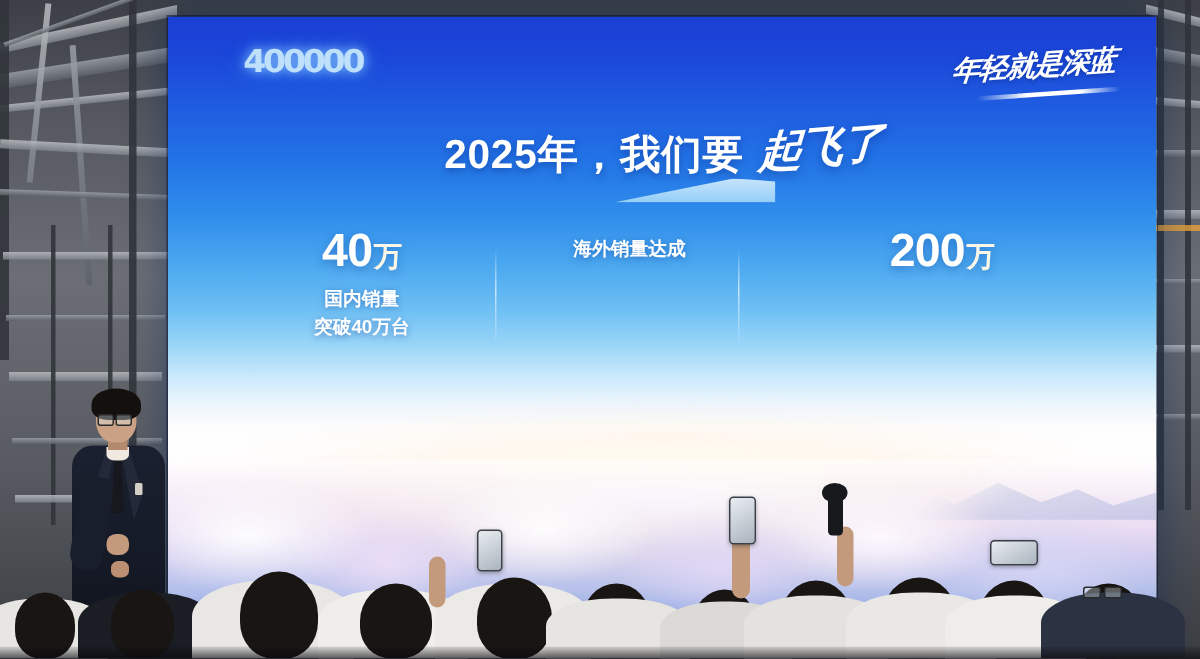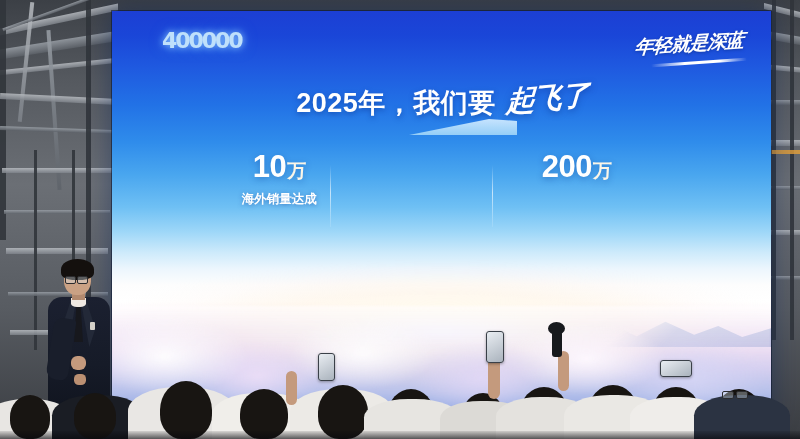--- a/index.html
+++ b/index.html
@@ -421,21 +421,25 @@
 
     <div class="headline">
       <span class="headline-inner">
         <span class="h-main">2025年，我们要</span><span class="h-script">起飞了</span>
       </span>
     </div>
     <div class="swoosh"></div>
 
     <div class="stats">
       <div class="stat">
-        <div class="stat-num"><span>10</span><span class="unit">万</span></div>
+        <div class="stat-num"><span>40</span><span class="unit">万</span></div>
+        <div class="stat-sub">国内销量</div>
+        <div class="stat-sub" style="margin-top:0">突破40万台</div>
+      </div>
+      <div class="stat">
         <div class="stat-sub">海外销量达成</div>
       </div>
       <div class="stat wide">
         <div class="stat-num"><span>200</span><span class="unit">万</span></div>
       </div>
       <div class="divider one"></div>
       <div class="divider two"></div>
     </div>
   </div>
 

